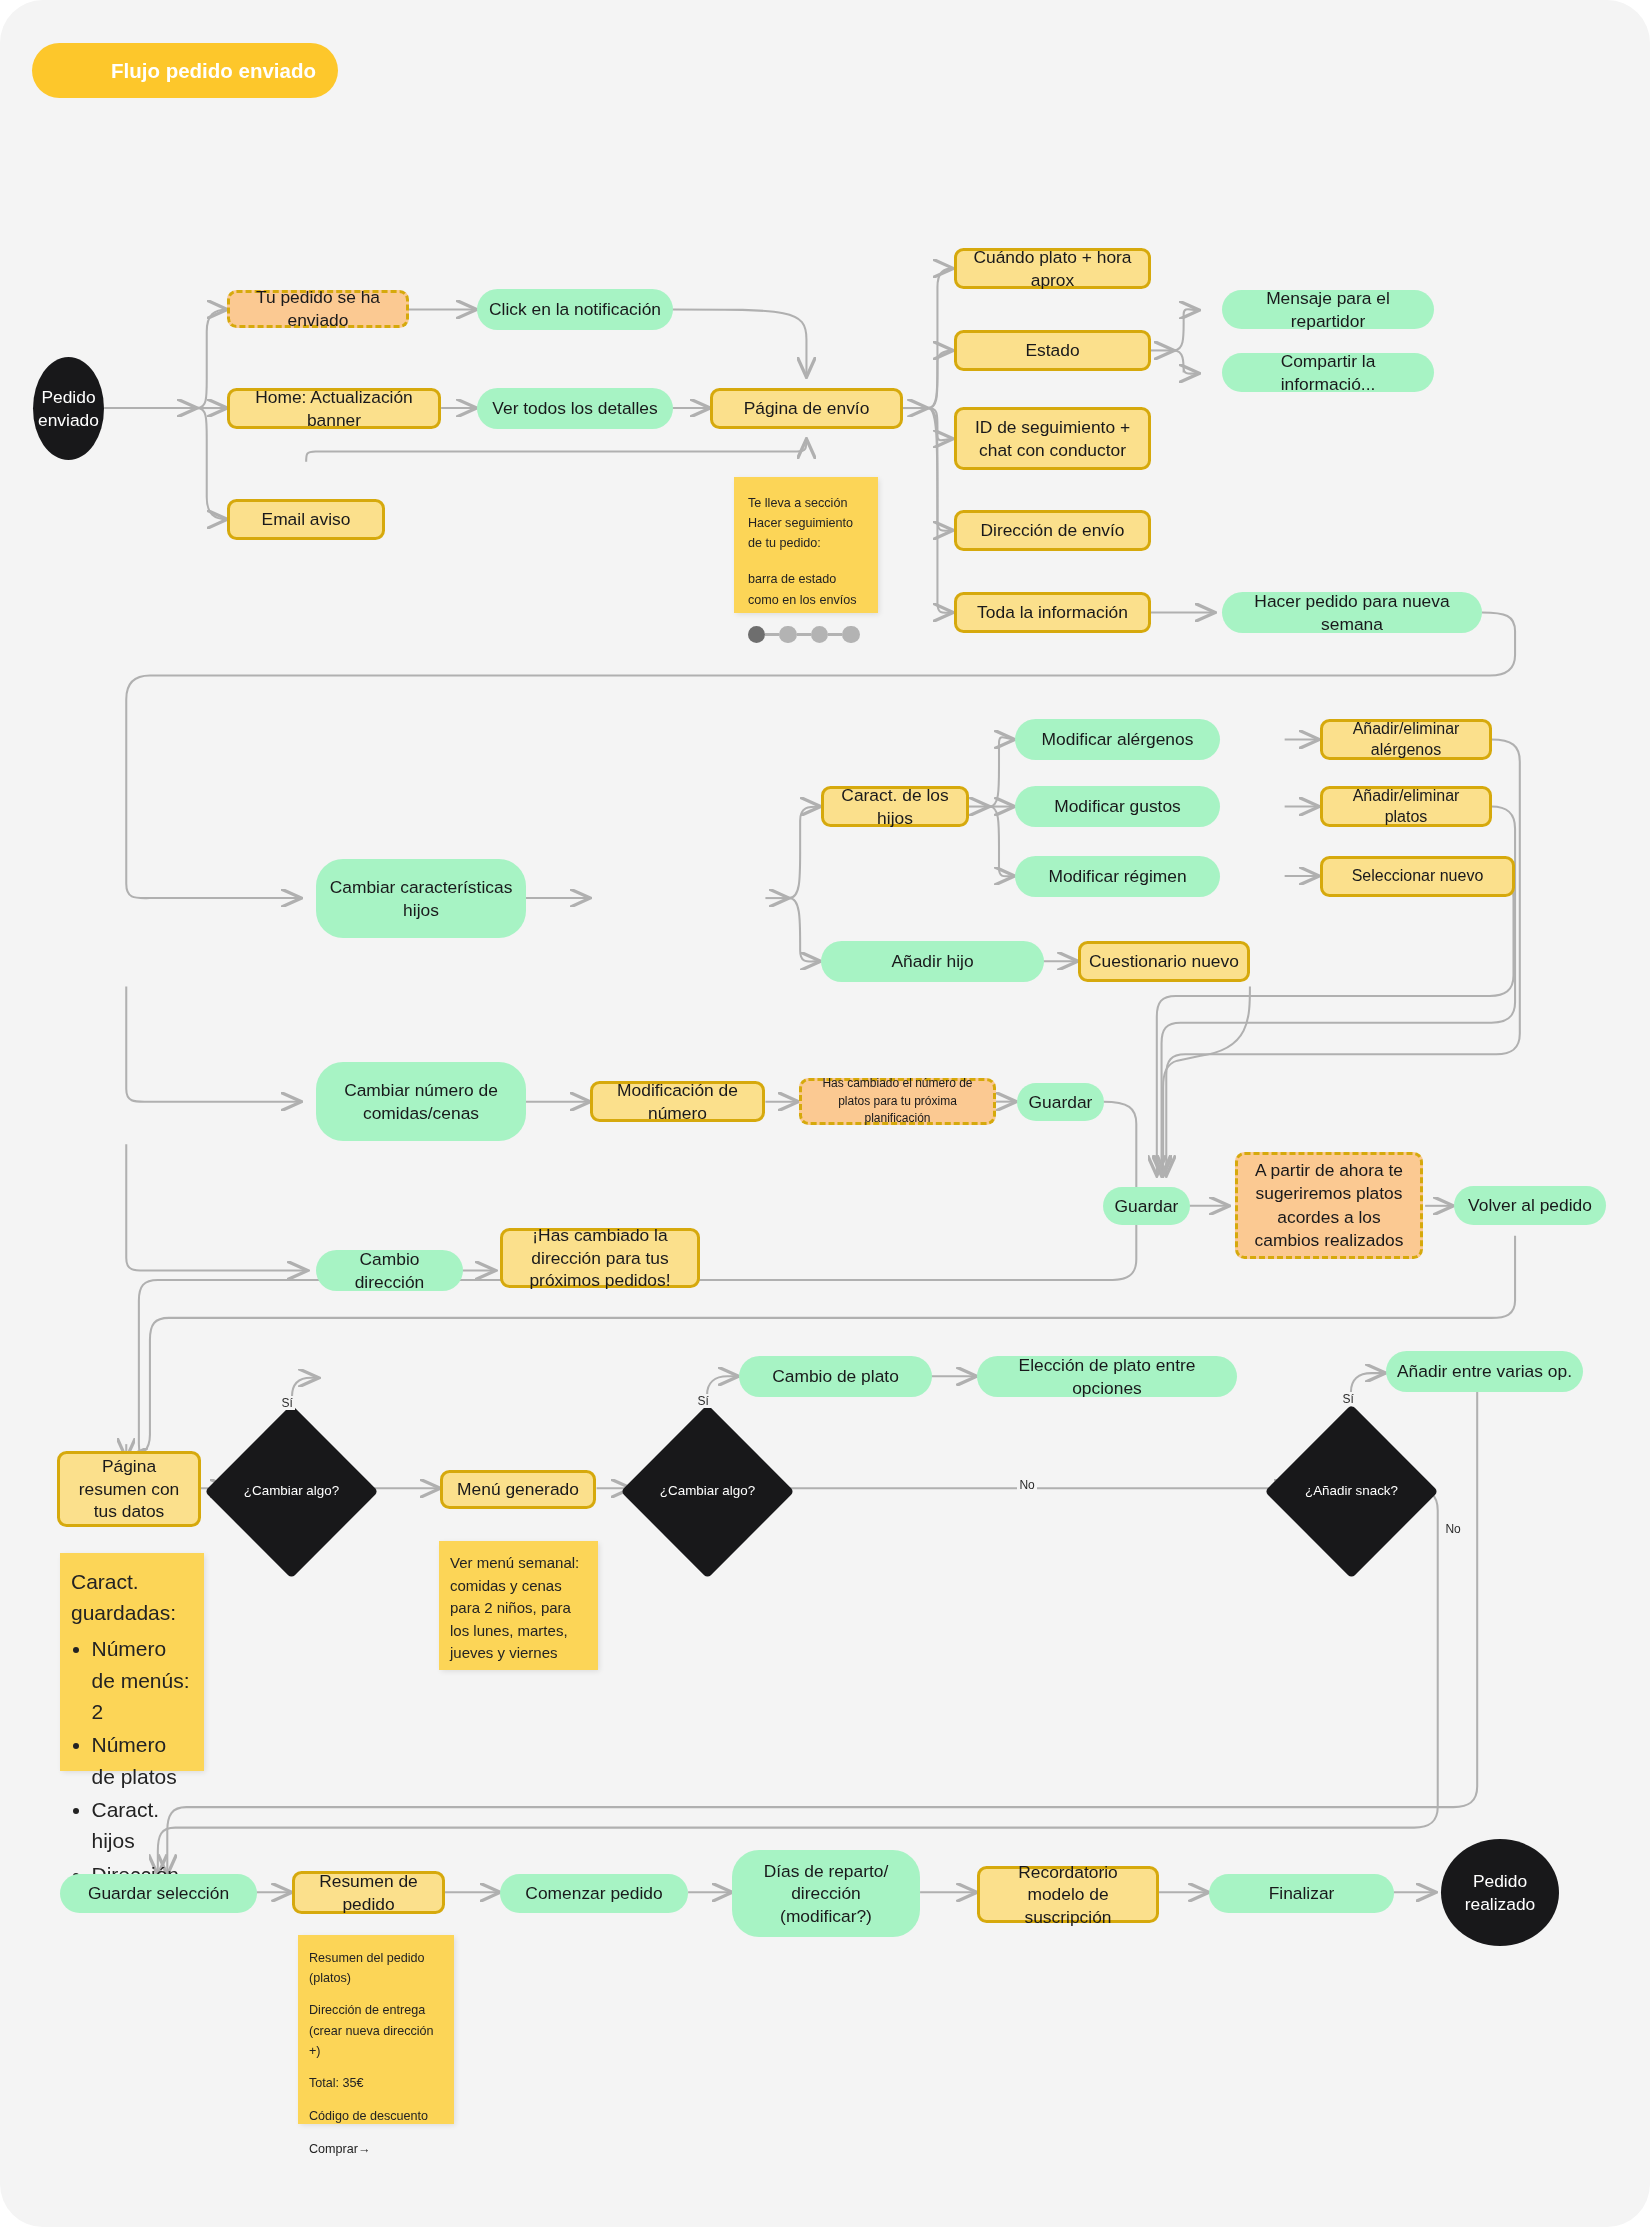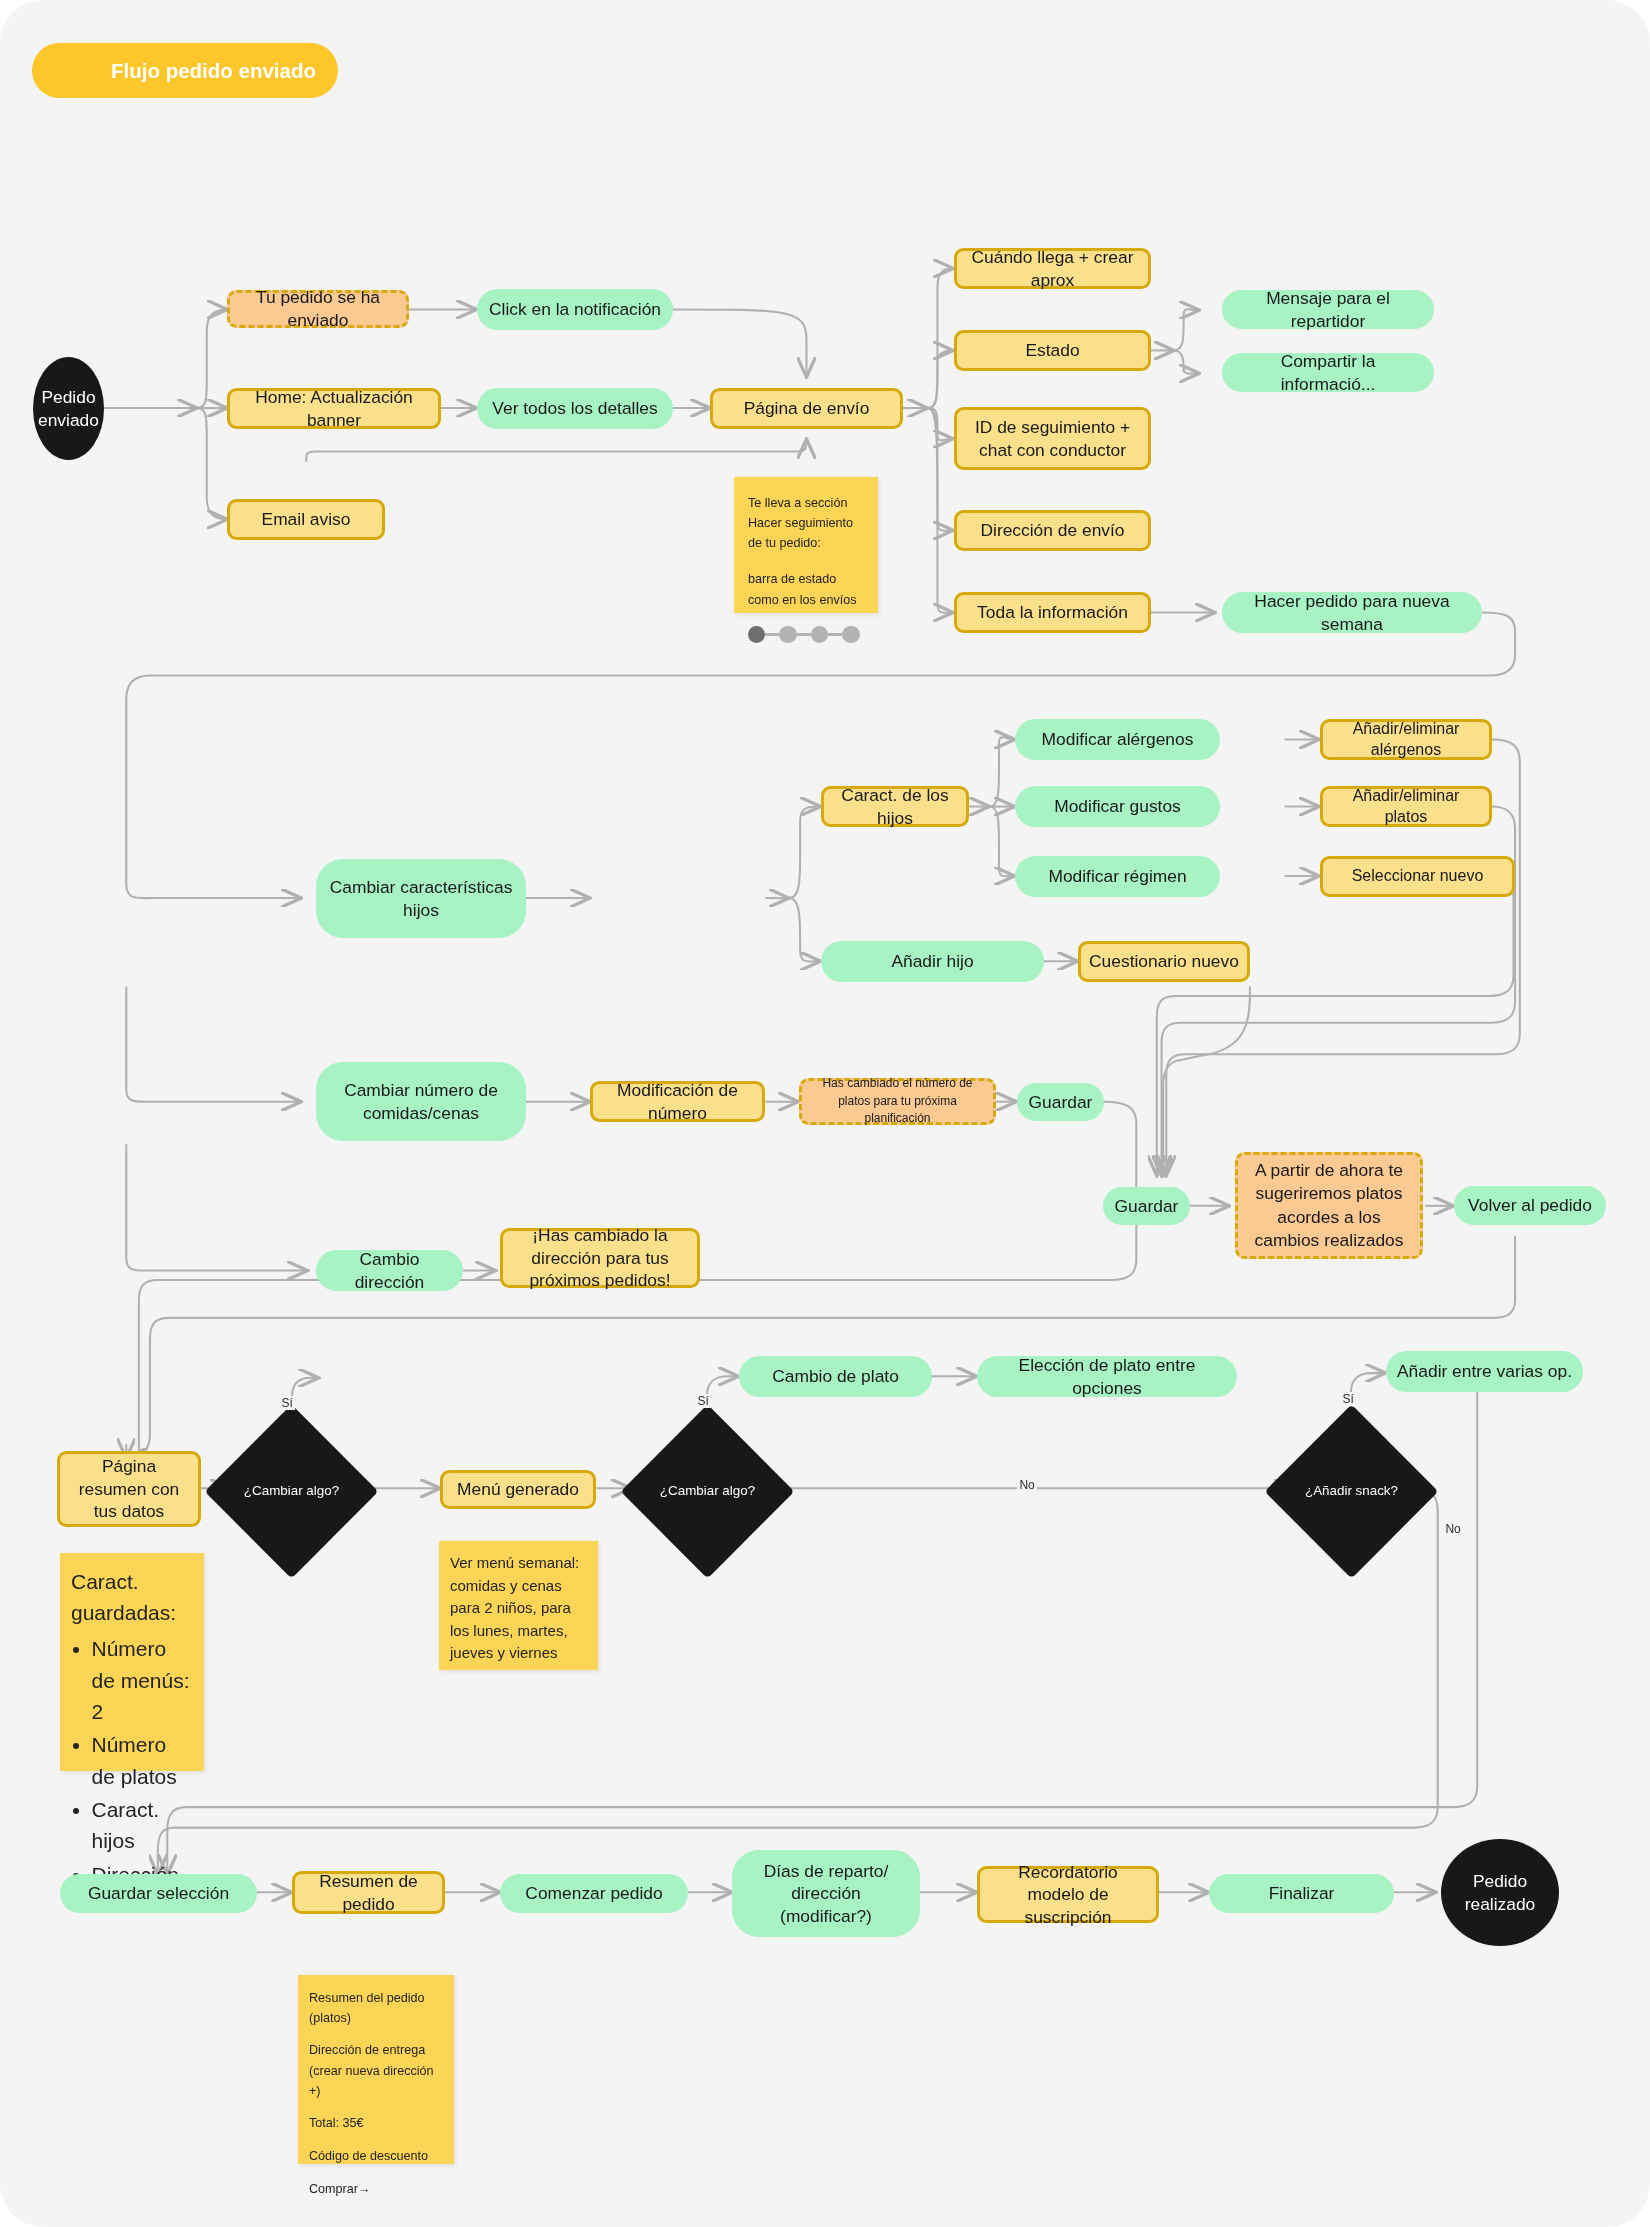--- a/index.html
+++ b/index.html
@@ -190,21 +190,21 @@
 
   <div class="node n-yellow" style="left:227px;top:499px;width:158px;height:41px;">
     <span>Email aviso</span>
   </div>
 
   <div class="node n-yellow" style="left:710px;top:388px;width:193px;height:41px;">
     <span>Página de envío</span>
   </div>
 
   <div class="node n-yellow" style="left:954px;top:248px;width:197px;height:41px;">
-    <span>Cuándo llega + crear aprox</span>
+    <span>Cuándo plato + hora aprox</span>
   </div>
 
   <div class="node n-yellow" style="left:954px;top:330px;width:197px;height:41px;">
     <span>Estado</span>
   </div>
 
   <div class="node n-green" style="left:1222px;top:290px;width:212px;height:39px;">
     <span>Mensaje para el repartidor</span>
   </div>
 
@@ -396,21 +396,21 @@
 
   <div class="node n-green" style="left:1209px;top:1874px;width:185px;height:39px;">
     <span>Finalizar</span>
   </div>
 
   <div class="node n-term" style="left:1441px;top:1839px;width:118px;height:107px;">
     <span style="white-space:pre-line">Pedido
 realizado</span>
   </div>
 
-  <div class="sticky small" style="left:298px;top:1935px;width:156px;height:189px;padding:12.6px 11px;margin-top:40px;">
+  <div class="sticky small" style="left:298px;top:1935px;width:156px;height:189px;padding:12.6px 11px;">
     <p style="margin-bottom:12.6px">Resumen del pedido (platos)</p>
     <p style="margin-bottom:12.6px">Dirección de entrega (crear nueva dirección +)</p>
     <p style="margin-bottom:12.6px">Total: 35€</p>
     <p style="margin-bottom:12.6px">Código de descuento</p>
     <p style="margin-bottom:0">Comprar→</p>
   </div>
 
 </div>
 
 

